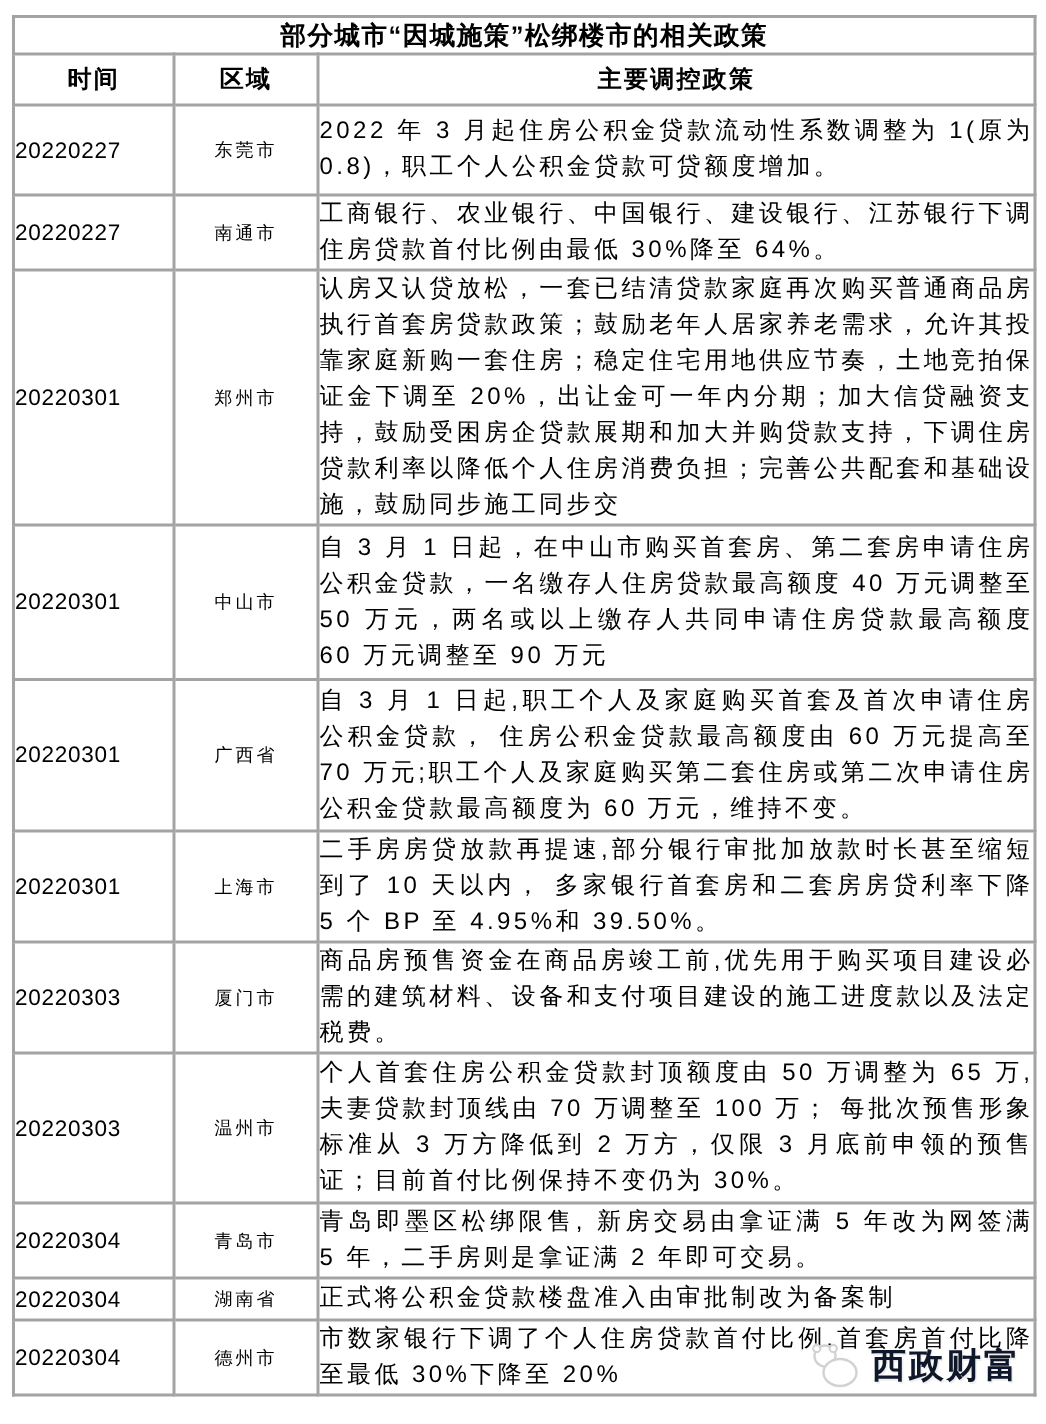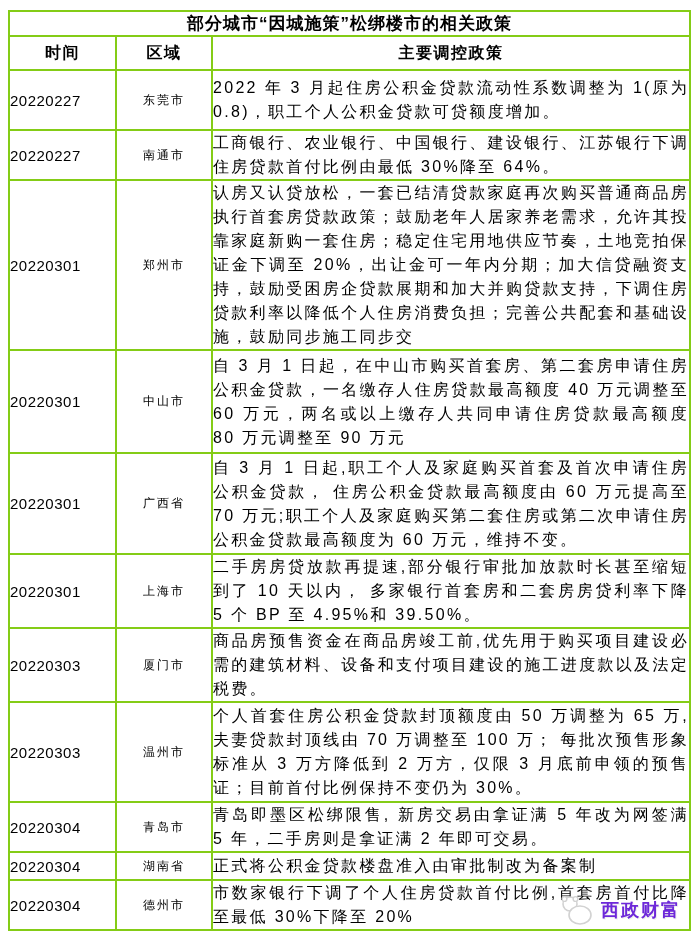--- a/index.html
+++ b/index.html
@@ -18,21 +18,21 @@
   }
   table.policy-table {
     position: absolute;
     left: 8px;
     top: 10px;
     width: 681px;
     border-collapse: collapse;
     table-layout: fixed;
   }
   table.policy-table td {
-    border: 2px solid #84cc16;
+    border: 2px solid #a3a3a3;
     padding: 0;
     vertical-align: middle;
     overflow: hidden;
   }
   col.c1 { width: 107px; }
   col.c2 { width: 96px; }
   col.c3 { width: 478px; }
   td.title-cell {
     text-align: center;
     font-weight: bold;
@@ -72,23 +72,23 @@
     top: 894px;
     right: 16px;
     display: flex;
     align-items: center;
     gap: 6px;
     z-index: 5;
     pointer-events: none;
   }
   .wm-icon svg { display: block; }
   .wm-text {
-    font-size: 18px;
+    font-size: 23px;
     font-weight: bold;
-    color: #6d28d9;
+    color: #0f172a;
     letter-spacing: 2px;
     text-shadow: 1px 1px 0 #efefef;
   }
 </style>
 </head>
 <body>
 
 <div class="page">
   <table class="policy-table">
     <colgroup>
@@ -116,21 +116,21 @@
         <td class="policy-cell">工商银行、农业银行、中国银行、建设银行、江苏银行下调住房贷款首付比例由最低 30%降至 64%。</td>
       </tr>
       <tr style="height:169px;">
         <td class="date-cell">20220301</td>
         <td class="region-cell">郑州市</td>
         <td class="policy-cell">认房又认贷放松，一套已结清贷款家庭再次购买普通商品房执行首套房贷款政策；鼓励老年人居家养老需求，允许其投靠家庭新购一套住房；稳定住宅用地供应节奏，土地竞拍保证金下调至 20%，出让金可一年内分期；加大信贷融资支持，鼓励受困房企贷款展期和加大并购贷款支持，下调住房贷款利率以降低个人住房消费负担；完善公共配套和基础设施，鼓励同步施工同步交</td>
       </tr>
       <tr style="height:103px;">
         <td class="date-cell">20220301</td>
         <td class="region-cell">中山市</td>
-        <td class="policy-cell">自 3 月 1 日起，在中山市购买首套房、第二套房申请住房公积金贷款，一名缴存人住房贷款最高额度 40 万元调整至 60 万元，两名或以上缴存人共同申请住房贷款最高额度 80 万元调整至 90 万元</td>
+        <td class="policy-cell">自 3 月 1 日起，在中山市购买首套房、第二套房申请住房公积金贷款，一名缴存人住房贷款最高额度 40 万元调整至 50 万元，两名或以上缴存人共同申请住房贷款最高额度 60 万元调整至 90 万元</td>
       </tr>
       <tr style="height:101px;">
         <td class="date-cell">20220301</td>
         <td class="region-cell">广西省</td>
         <td class="policy-cell">自 3 月 1 日起,职工个人及家庭购买首套及首次申请住房公积金贷款， 住房公积金贷款最高额度由 60 万元提高至 70 万元;职工个人及家庭购买第二套住房或第二次申请住房公积金贷款最高额度为 60 万元，维持不变。</td>
       </tr>
       <tr style="height:73px;">
         <td class="date-cell">20220301</td>
         <td class="region-cell">上海市</td>
         <td class="policy-cell">二手房房贷放款再提速,部分银行审批加放款时长甚至缩短到了 10 天以内， 多家银行首套房和二套房房贷利率下降 5 个 BP 至 4.95%和 39.50%。</td>

